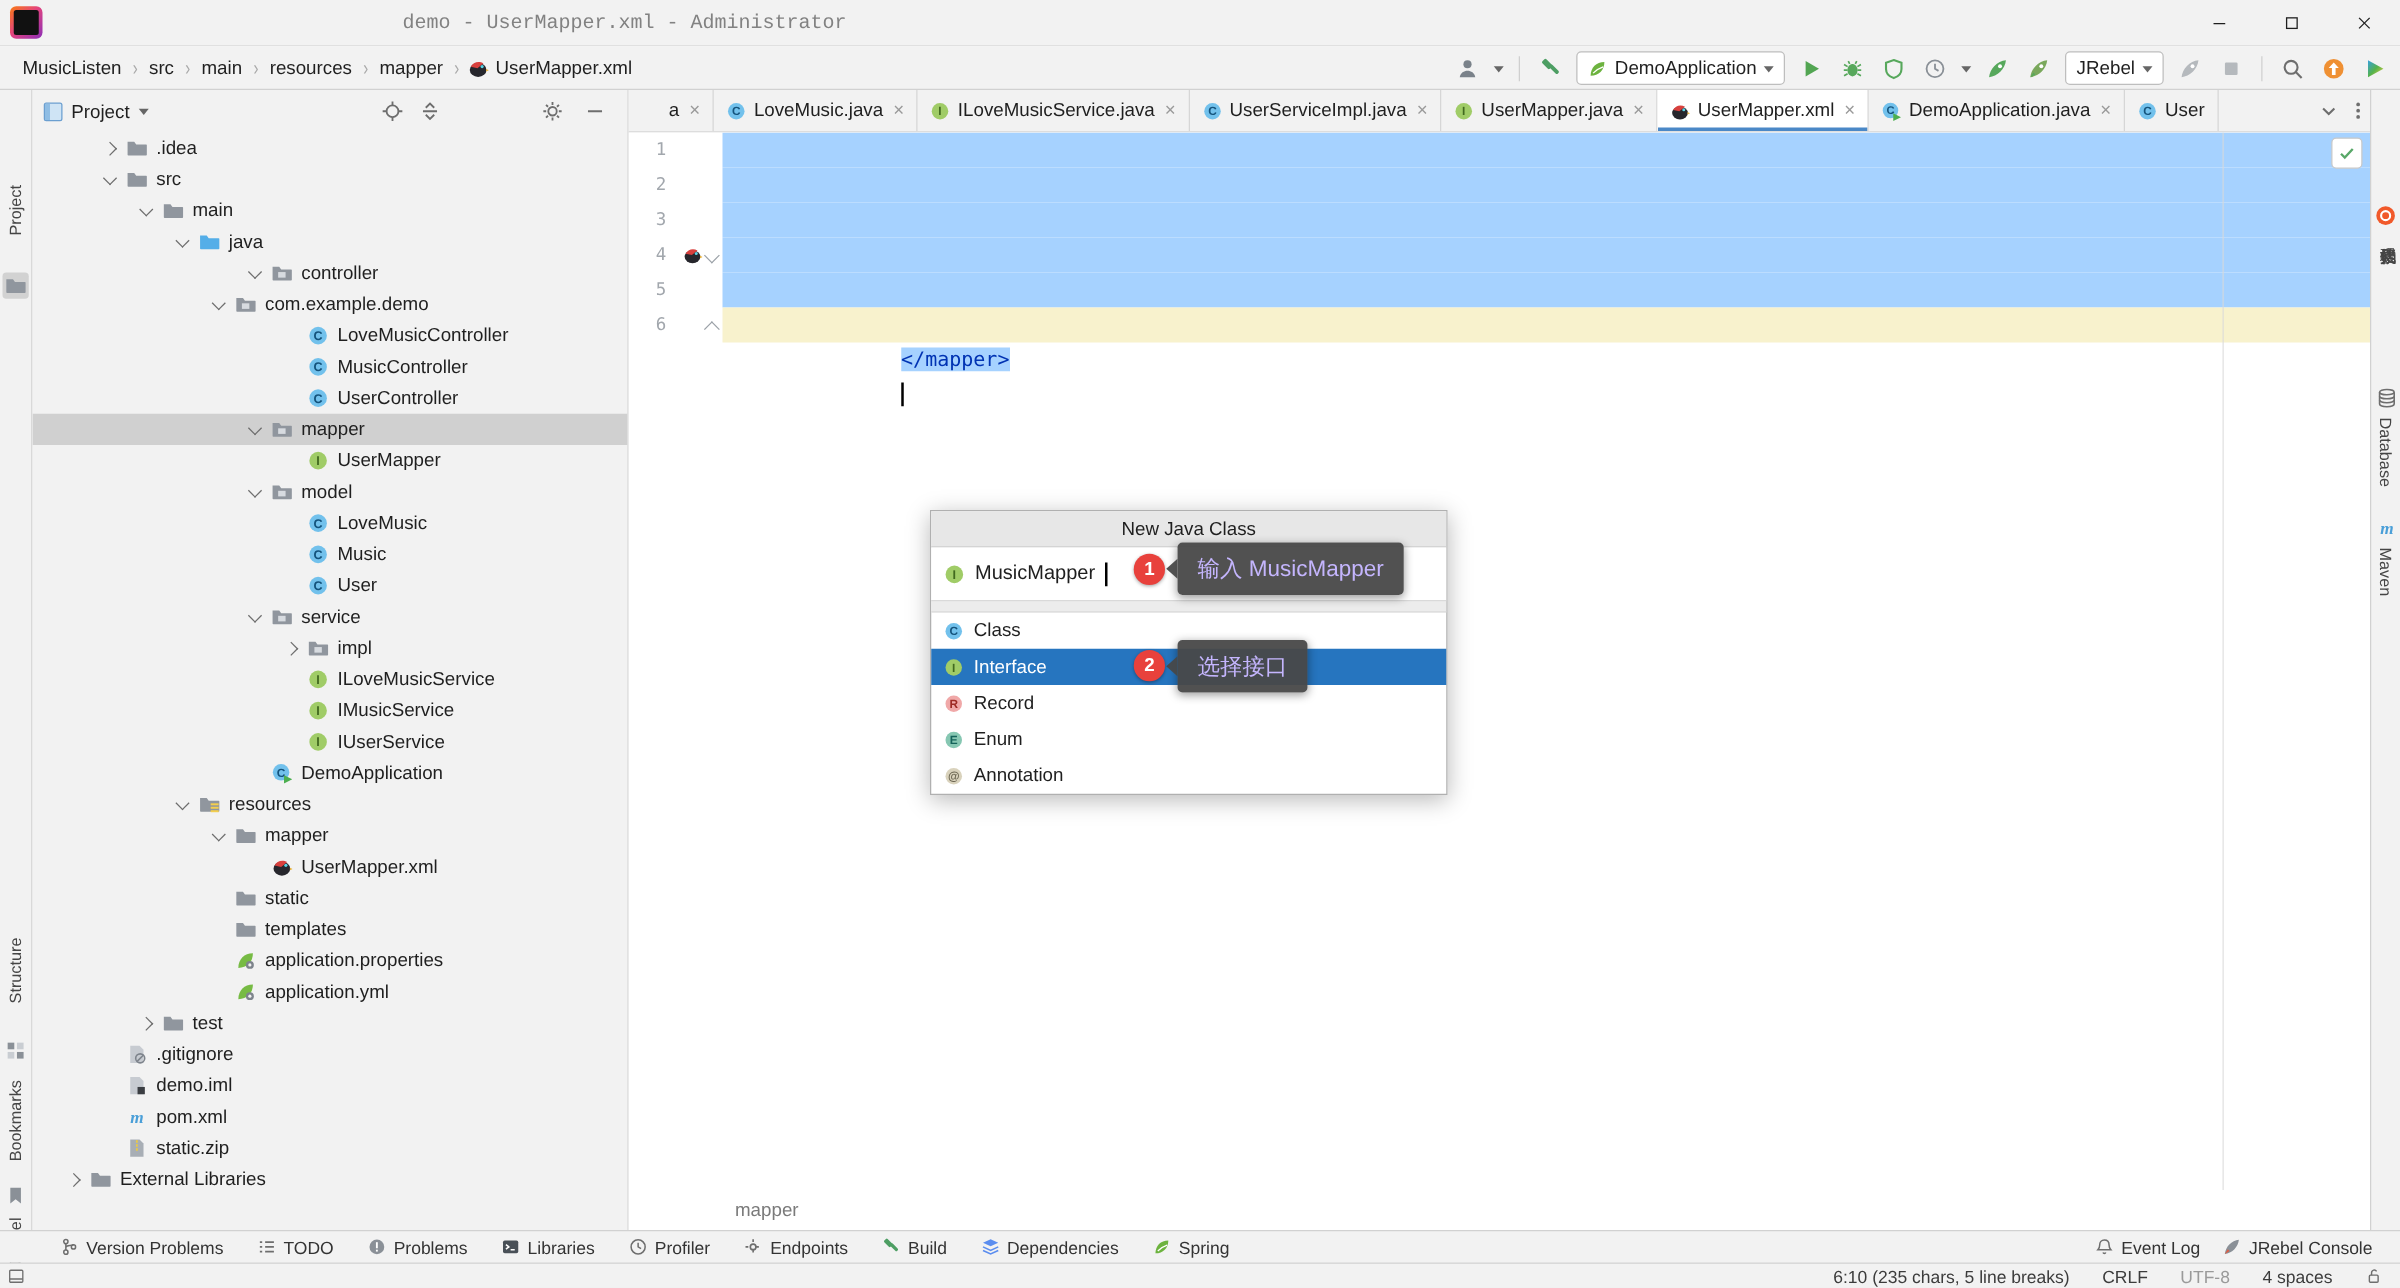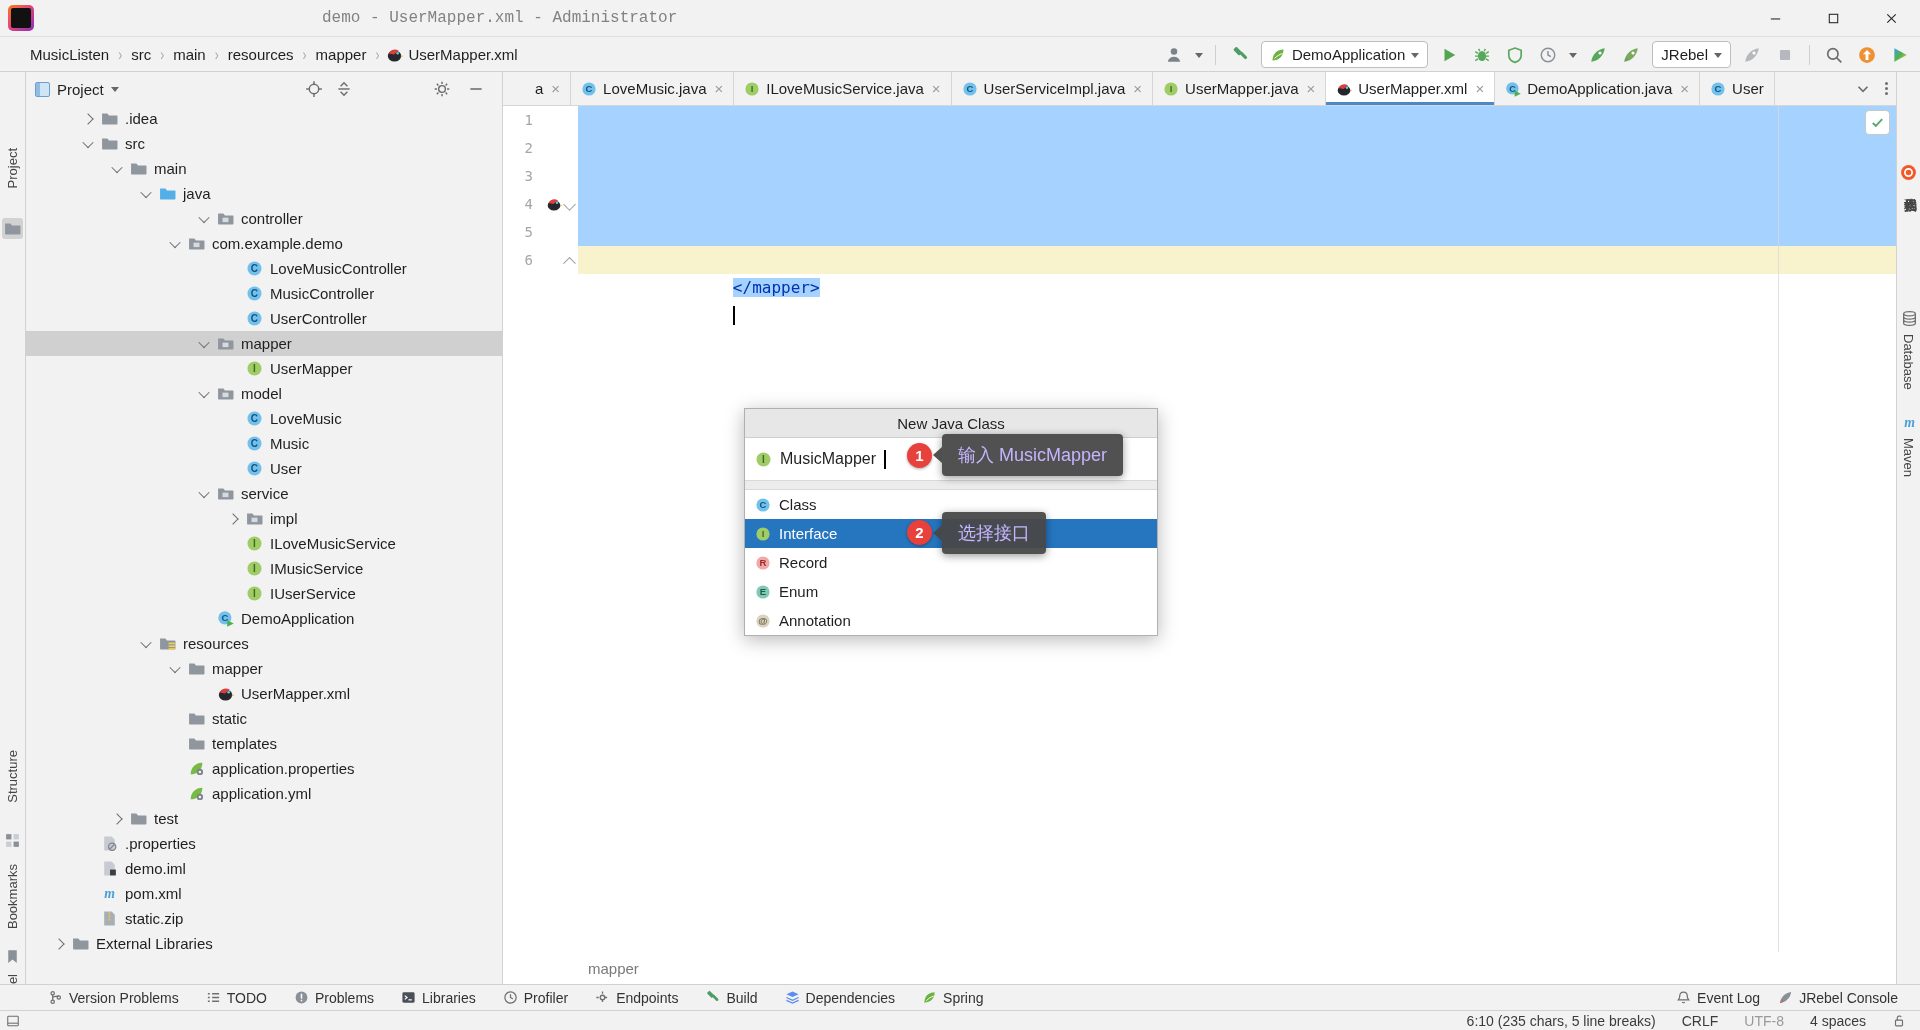--- a/index.html
+++ b/index.html
@@ -19,21 +19,21 @@
   .menu{display:flex;align-items:center;height:100%;}
   .menu-item{padding:0 10px;font-size:16px;line-height:37px;cursor:default;}
   #win-title{font-size:16px;color:#828282;margin-left:40px;white-space:nowrap;font-family:Liberation Mono, monospace;}
   .win-controls{position:absolute;right:0;top:0;height:37px;display:flex;}
   .win-btn{width:58px;height:37px;display:flex;align-items:center;justify-content:center;}
   .win-btn svg{width:15px;height:15px;}
 
   
   #toolbar2{position:absolute;left:0;top:37px;right:0;height:35px;background:#f2f2f2;
     border-bottom:1px solid #d1d1d1;display:flex;align-items:center;}
-  .crumbs{display:flex;align-items:center;margin-left:28px;font-size:15px;}
+  .crumbs{display:flex;align-items:center;margin-left:16px;font-size:15px;}
   .crumb{padding:0 2px;}
   .crumb-sep{color:#a9a9a9;margin:0 7px;font-size:12px;transform:scaleY(1.4);}
   .crumb-file{display:flex;align-items:center;gap:5px;}
   .rt-cluster{position:absolute;right:8px;top:0;height:35px;display:flex;align-items:center;gap:9px;}
   .tbtn{display:flex;align-items:center;justify-content:center;width:24px;height:24px;}
   .tbtn svg{width:18px;height:18px;}
   .tb-div{width:1px;height:20px;background:#cfcfcf;margin:0 3px;}
   .dd-arrow{width:0;height:0;border:4px solid transparent;border-top:5px solid #666;margin-top:5px;}
   .combo{height:27px;background:#fff;border:1px solid #bebebe;border-radius:4px;
     display:flex;align-items:center;gap:6px;padding:0 8px;font-size:15px;}
@@ -86,21 +86,21 @@
   #code{position:absolute;left:0;right:0;top:34px;bottom:32px;background:#fff;overflow:hidden;}
   .margin-guide{position:absolute;left:1275px;top:0;bottom:0;width:1px;background:#d8d8d8;opacity:.8;}
   .cline{display:flex;height:28px;font-family:"DejaVu Sans Mono",monospace;font-size:16px;line-height:28px;}
   .lnum{width:30px;text-align:right;color:#a2a7ad;font-size:14px;flex:0 0 30px;}
   .lgut{width:45px;flex:0 0 45px;display:flex;align-items:center;justify-content:flex-end;gap:3px;padding-right:2px;}
   .gic{width:16px;height:16px;}
   .gic svg{width:16px;height:16px;}
   .fold{width:9px;height:9px;border-right:1.4px solid #9aa0a6;border-bottom:1.4px solid #9aa0a6;margin-right:2px;visibility:hidden;}
   .fold.fold-down{visibility:visible;transform:rotate(45deg);}
   .fold.fold-up{visibility:visible;transform:rotate(-135deg) translate(-2px,-2px);}
-  .lbody{flex:1;padding-left:20px;white-space:pre;}
+  .lbody{flex:1;padding-left:8px;white-space:pre;}
   .lbody.bg-sel{background:#a6d2ff;}
   .lbody.bg-caret{background:#f8f2cd;}
   .lbody .seg.seg-sel{background:#a6d2ff;}
   .tk-tag{color:#0033b3;}
   .tk-str{color:#067d17;}
   .tk-cmt{color:#8c8c8c;font-style:italic;}
   .tk-plain{color:#1f1f1f;}
   .caret{display:inline-block;width:2px;height:19px;background:#000;vertical-align:-4px;}
   .inspect-widget{position:absolute;right:6px;top:4px;width:25px;height:25px;background:#fff;
     border:1px solid #c8c8c8;border-radius:4px;display:flex;align-items:center;justify-content:center;}
@@ -683,21 +683,21 @@
           </div>
           <div class="trow" style="--i: 2;">
             <span class="chev"></span>
             <span class="ic">
               <svg viewBox="0 0 16 16">
                 <path fill="#c7cbd1" d="M3 1.5h7l3 3v10H3z"></path>
                 <circle cx="10.5" cy="11" r="3.4" fill="none" stroke="#7e848c" stroke-width="1.2"></circle>
                 <line x1="8.2" y1="13.3" x2="12.8" y2="8.7" stroke="#7e848c" stroke-width="1.2"></line>
               </svg>
             </span>
-            <span class="lbl">.properties</span>
+            <span class="lbl">.gitignore</span>
           </div>
           <div class="trow" style="--i: 2;">
             <span class="chev"></span>
             <span class="ic">
               <svg viewBox="0 0 16 16">
                 <path fill="#c7cbd1" d="M3 1.5h7l3 3v10H3z"></path>
                 <rect x="8.5" y="9" width="5.5" height="5.5" fill="#3b3e43"></rect>
               </svg>
             </span>
             <span class="lbl">demo.iml</span>

